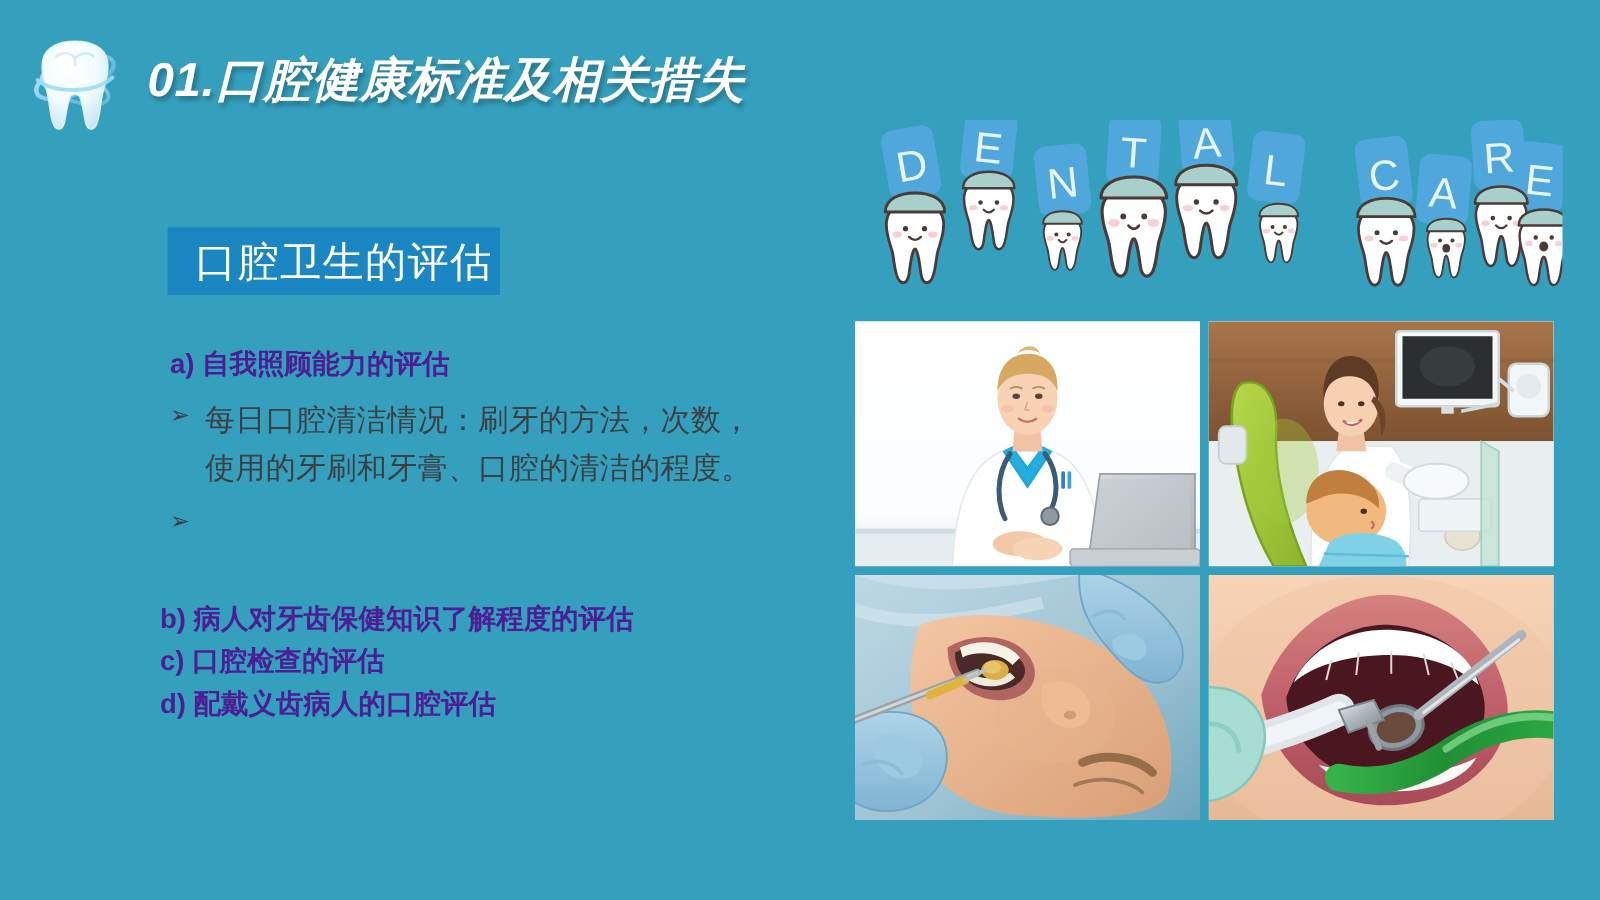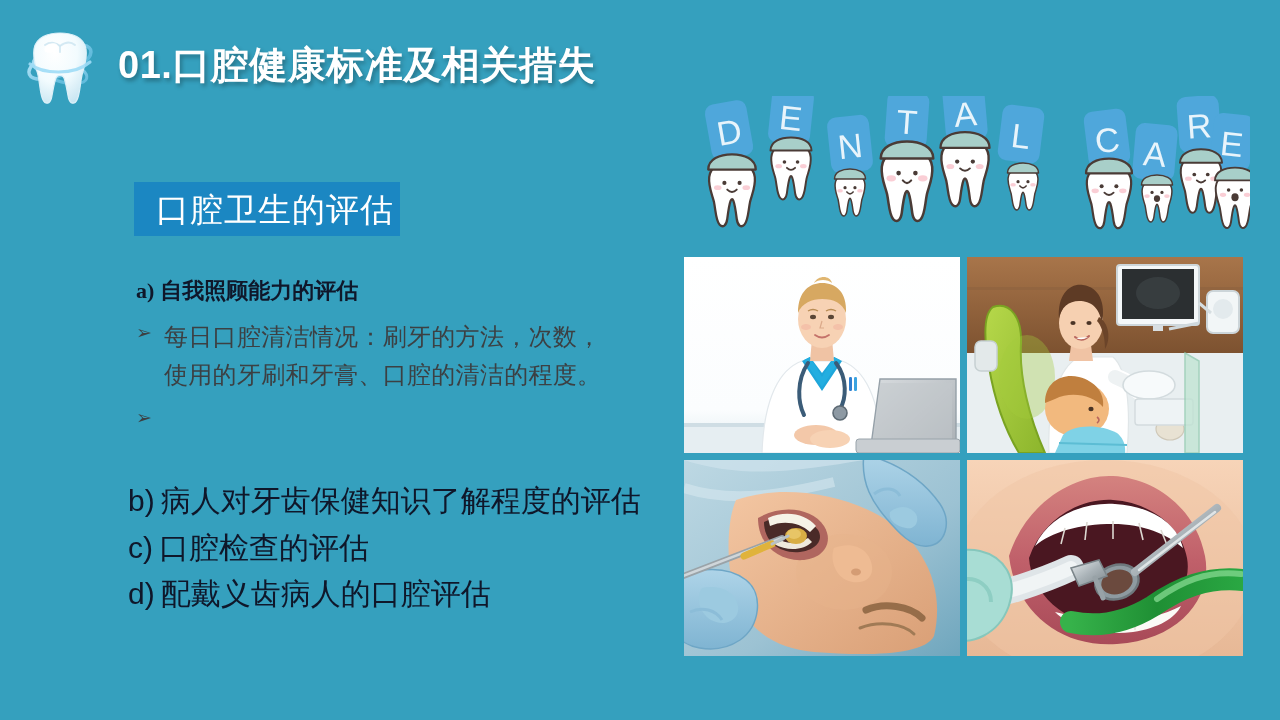--- a/index.html
+++ b/index.html
@@ -47,20 +47,21 @@
 
   .slide-title {
     font-size: 38px;
     font-weight: bold;
     color: #ffffff;
     letter-spacing: 0.5px;
     text-shadow: 2px 3px 4px rgba(0,0,0,0.30);
     white-space: nowrap;
     margin-left: 10px;
     line-height: 1.1;
+    font-style: italic;
   }
 
   
   .section-chip {
     position: absolute;
     left: 134px;
     top: 182px;
     width: 266px;
     height: 54px;
     background: #1B87C2;
@@ -81,24 +82,23 @@
   .content {
     position: absolute;
     left: 136px;
     top: 278px;
     width: 520px;
   }
 
   .item-head {
     font-size: 22px;
     font-weight: bold;
-    color: #0f172a;
+    color: #4c1d95;
     white-space: nowrap;
     line-height: 1.2;
-    font-family: Liberation Serif, serif;
   }
   .item-head .marker { margin-right: 6px; }
 
   .sub-list { margin-top: 14px; }
 
   .sub-item {
     display: flex;
     align-items: flex-start;
     margin-bottom: 10px;
   }
@@ -117,23 +117,23 @@
     white-space: pre-line;
   }
 
   .tail-list {
     position: absolute;
     left: 128px;
     top: 478px;
     width: 540px;
   }
   .tail-item {
-    font-size: 30px;
-    font-weight: normal;
-    color: #0f172a;
+    font-size: 22px;
+    font-weight: bold;
+    color: #4c1d95;
     line-height: 1.55;
     white-space: nowrap;
   }
   .tail-item .marker { margin-right: 6px; }
 
   
   .banner {
     position: absolute;
     left: 690px;
     top: 96px;

